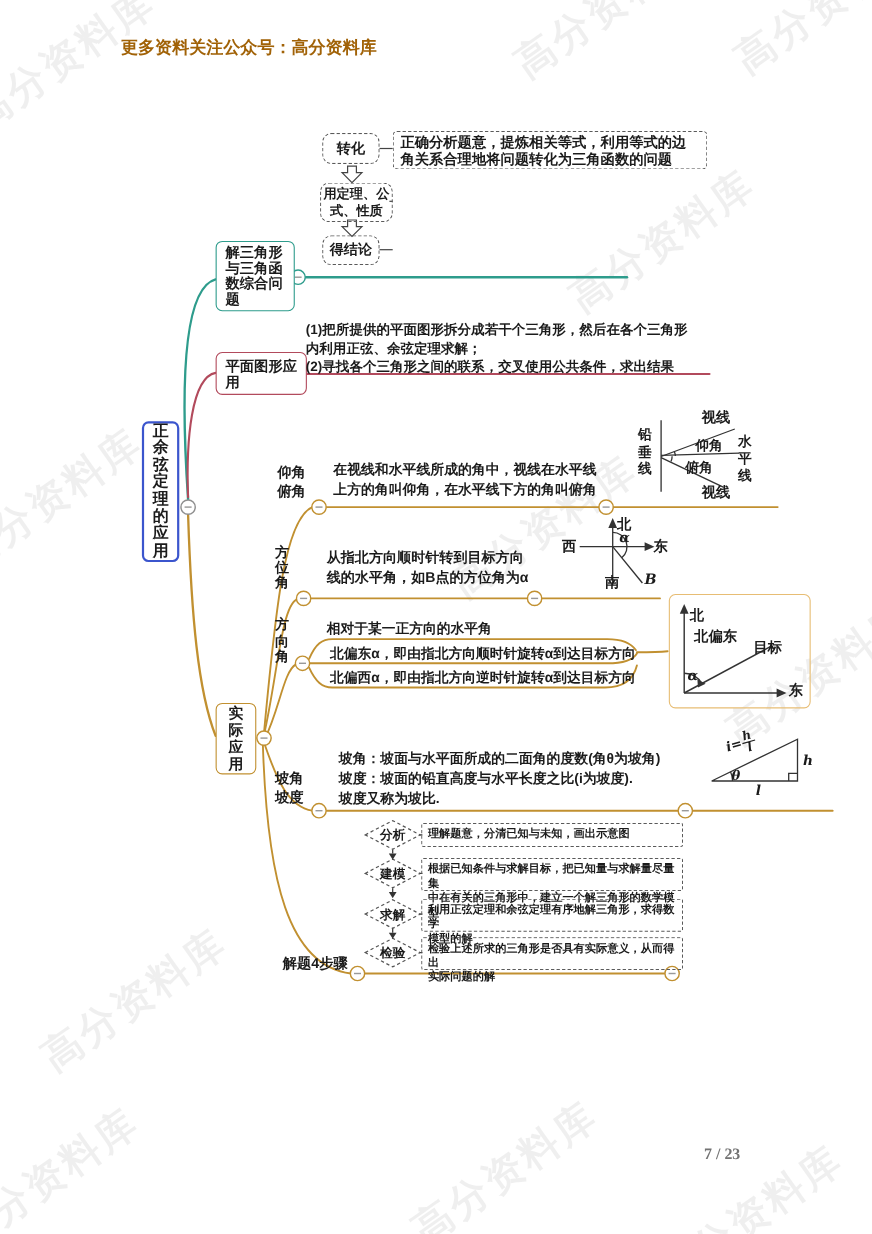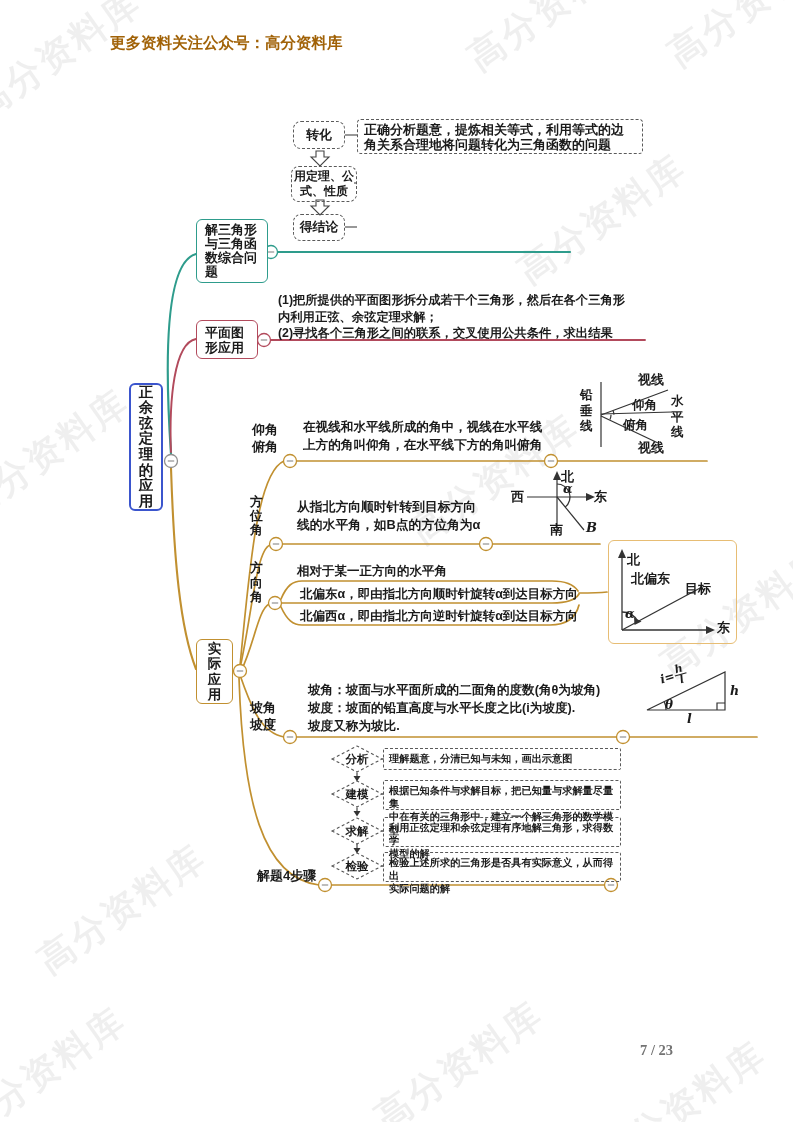--- a/index.html
+++ b/index.html
@@ -211,21 +211,21 @@
   </svg>
 
   <div class="dash" style="left:293px;top:121px;width:52px;height:28px;font-size:12.8px">转化</div>
   <div class="ddesc" style="left:357px;top:119px;width:286px;height:35px">正确分析题意，提炼相关等式，利用等式的边
 角关系合理地将问题转化为三角函数的问题</div>
   <div class="dash pre" style="left:291px;top:166px;width:66px;height:36px;font-size:12px;line-height:15px">用定理、公
 式、性质</div>
   <div class="dash" style="left:293px;top:214px;width:52px;height:27px;font-size:12.8px">得结论</div>
 
   <div class="node" style="left:196px;top:219px;width:72px;height:64px;border:1.7px solid #2E9C8C;font-size:13px;line-height:14.2px;padding:3px 8px;text-align:left">解三角形与三角函数综合问题</div>
-  <div class="node" style="left:196px;top:320px;width:62px;height:39px;border:1.7px solid #B24A5C;font-size:13px;line-height:15px;padding:3px 8px;text-align:left">平面图形应用</div>
+  <div class="node" style="left:196px;top:320px;width:83px;height:39px;border:1.7px solid #B24A5C;font-size:13px;line-height:15px;padding:3px 8px;text-align:left">平面图形应用</div>
   <div class="txt pre b6" style="left:278px;top:292px;font-size:12.3px;line-height:16.5px">(1)把所提供的平面图形拆分成若干个三角形，然后在各个三角形
 内利用正弦、余弦定理求解；
 (2)寻找各个三角形之间的联系，交叉使用公共条件，求出结果</div>
 
   <div class="node" style="left:129px;top:383px;width:34px;height:128px;border:2.5px solid #3B55CD;font-size:14.5px;font-weight:700">
     <div class="vtext" style="width:16px;line-height:15.6px">正余弦定理的应用</div>
   </div>
 
   <div class="node" style="left:196px;top:639px;width:37px;height:65px;border:1.7px solid #C19030;font-size:13.5px">
     <div class="vtext" style="width:15px;line-height:15.5px">实际应用</div>

